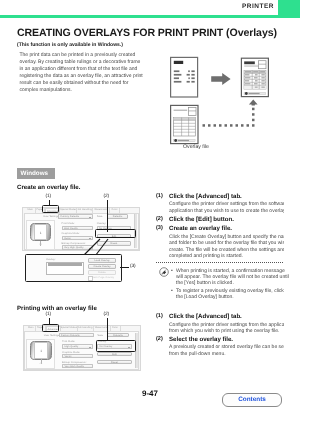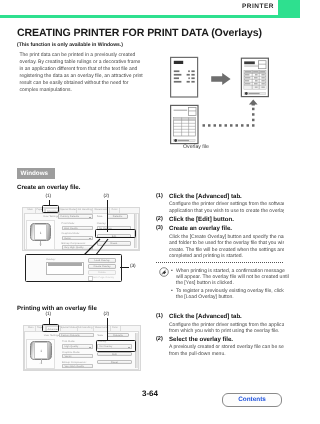--- a/index.html
+++ b/index.html
@@ -83,21 +83,21 @@
                 border-radius:6px;background:#fdfdfd;color:#2255dd;font-size:6.4px;font-weight:bold;
                 text-align:center;line-height:12px;}
 </style>
 </head>
 <body>
 
 <div class="page">
   <div class="hdr-green-block"></div>
   <div class="hdr-rule"></div>
   <div class="hdr-label">PRINTER</div>
-  <div class="title">CREATING PRINTER FOR PRINT DATA (Overlays)</div>
+  <div class="title">CREATING OVERLAYS FOR PRINT PRINT (Overlays)</div>
   <div class="subtitle">(This function is only available in Windows.)</div>
   <div class="intro">
     <div>The print data can be printed in a previously created</div>
     <div>overlay. By creating table rulings or a decorative frame</div>
     <div>in an application different from that of the text file and</div>
     <div>registering the data as an overlay file, an attractive print</div>
     <div>result can be easily obtained without the need for</div>
     <div>complex manipulations.</div>
   </div>
 
@@ -372,15 +372,15 @@
     <div class="step" style="margin-top:1px;">
       <span class="step-num">(2)</span>
       <div class="step-title">Select the overlay file.</div>
       <div class="step-body">
         <div>A previously created or stored overlay file can be selected</div>
         <div>from the pull-down menu.</div>
       </div>
     </div>
   </div>
 
-  <div class="pagenum">3-64</div>
+  <div class="pagenum">9-47</div>
   <div class="contents-btn">Contents</div>
 </div>
 
 </body></html>

